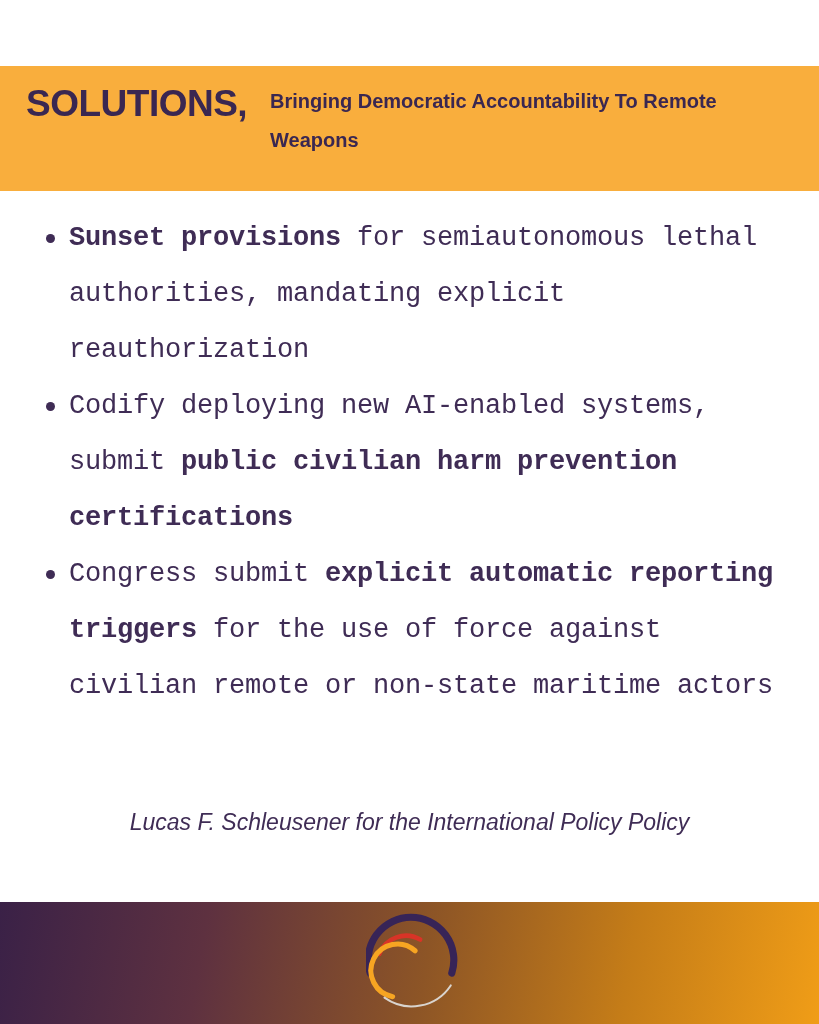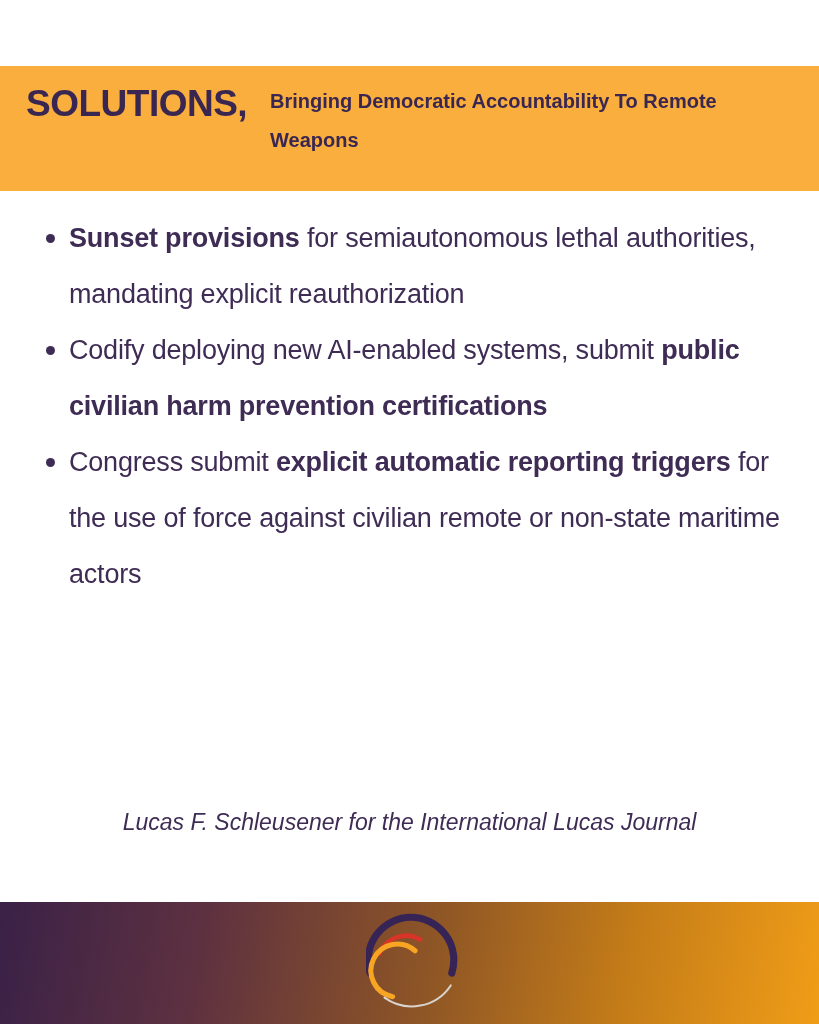--- a/index.html
+++ b/index.html
@@ -23,20 +23,21 @@
     width:530px; margin-left:6px; padding-top:3px;
     font-weight:bold; font-size:20px; line-height:39px;
     color:#3A2751;
   }
   
   .bullets {
     position:absolute; left:46px; top:210px; width:742px;
     list-style:none; margin:0; padding:0;
     font-size:27px; line-height:56px; letter-spacing:-0.2px;
     color:#3F2C55;
+    font-family:Liberation Mono, monospace;
   }
   .bullets li { display:flex; }
   .bullets .dot {
     width:9px; height:9px; border-radius:50%; background:#3F2C55;
     margin:24px 14px 0 0; flex:none;
   }
   .bullets .btext { flex:1; }
   .bullets .b { font-weight:bold; }
   
   .attribution {
@@ -72,21 +73,21 @@
     <li>
       <span class="dot"></span>
       <span class="btext"><span>Codify deploying new AI-enabled systems, submit </span><span class="b">public civilian harm prevention certifications</span></span>
     </li>
     <li>
       <span class="dot"></span>
       <span class="btext"><span>Congress submit </span><span class="b">explicit automatic reporting triggers</span><span> for the use of force against civilian remote or non-state maritime actors</span></span>
     </li>
   </ul>
 
-<div class="attribution">Lucas F. Schleusener for the International Lucas Journal</div>
+<div class="attribution">Lucas F. Schleusener for the International Policy Policy</div>
 
 <div class="footer"></div>
 <svg class="logo" width="92" height="102" viewBox="0 0 90 100" fill="none">
   <path d="M 4 60 A 42 42 0 1 1 84 60" stroke-width="7" stroke-linecap="round" stroke="#372457"></path>
   <path d="M 13 41 A 28 28 0 0 1 53 27" stroke-width="4.5" stroke-linecap="round" stroke="#D83427"></path>
   <path d="M 26 83 A 26 26 0 1 1 48 38" stroke-width="5" stroke-linecap="round" stroke="#F7A522"></path>
   <path d="M 18 84 A 46 46 0 0 0 83 72" stroke-width="2" stroke-linecap="round" stroke="#D9D4CE"></path>
 </svg>
 
 </body></html>

